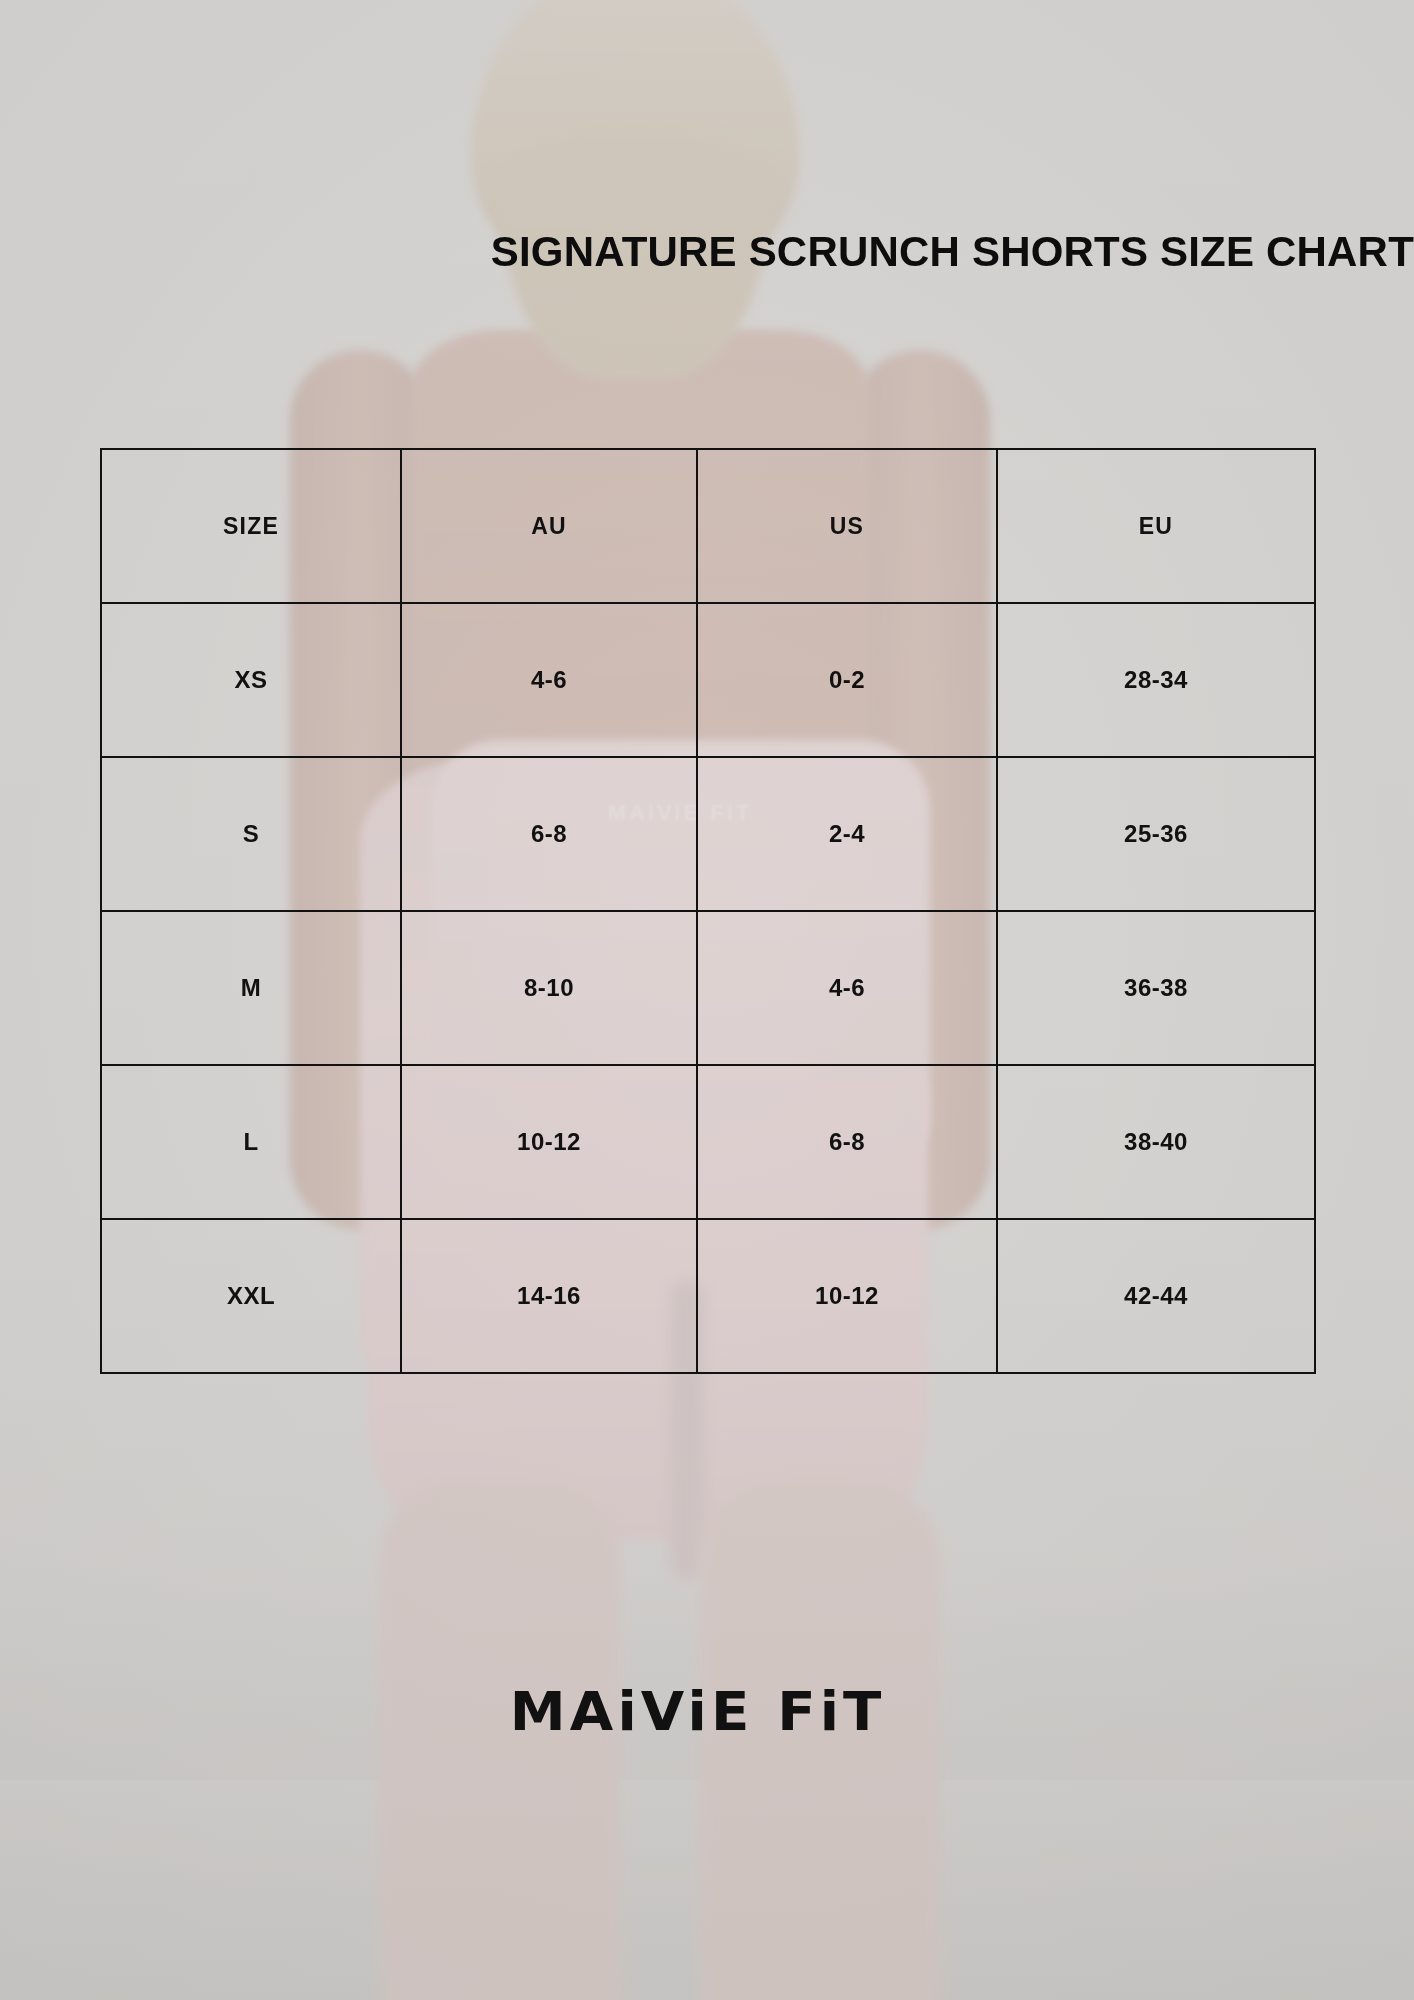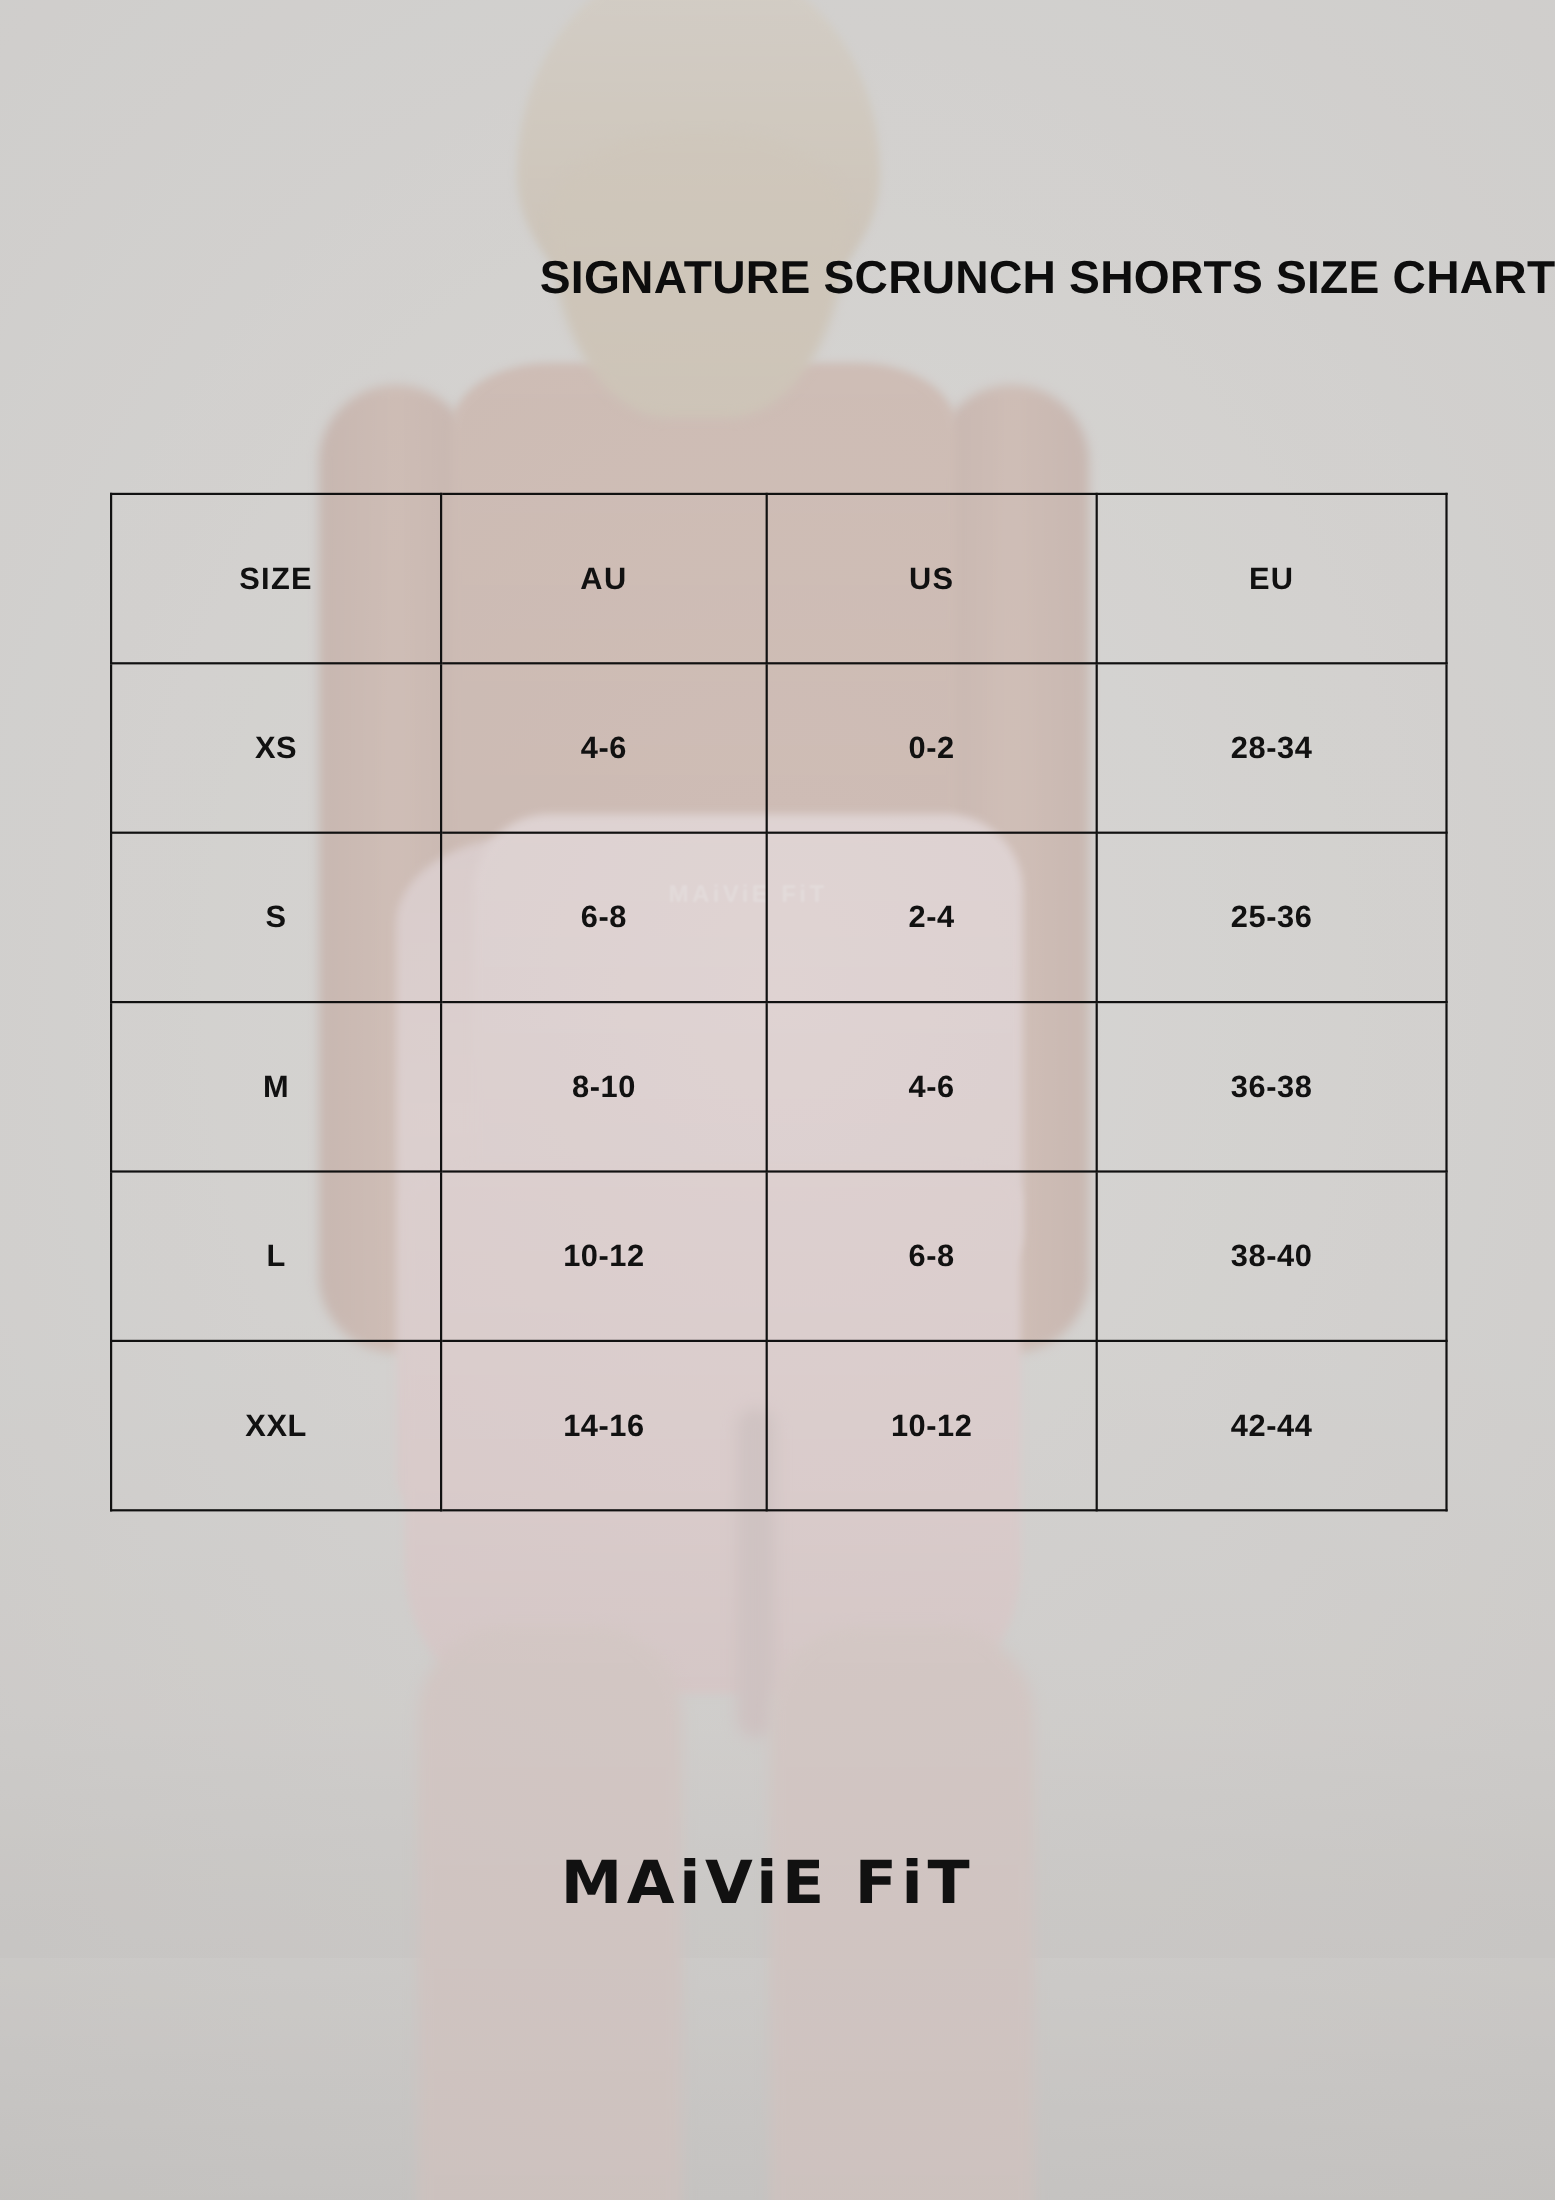--- a/index.html
+++ b/index.html
@@ -166,27 +166,27 @@
     top: 448px;
     width: 1214px;
     border-collapse: collapse;
     table-layout: fixed;
   }
   .size-table td, .size-table th {
     border: 2.5px solid #111111;
     height: 150px;
     text-align: center;
     vertical-align: middle;
-    font-size: 28px;
+    font-size: 24px;
     font-weight: 700;
     color: #111111;
     letter-spacing: 0.5px;
   }
   .size-table th {
-    font-size: 28px;
+    font-size: 23px;
     letter-spacing: 1.2px;
   }
   .col-size { width: 300px; }
   .col-au   { width: 296px; }
   .col-us   { width: 300px; }
   .col-eu   { width: 318px; }
 
   .footer-logo {
     position: absolute;
     left: 0; right: 18px;

